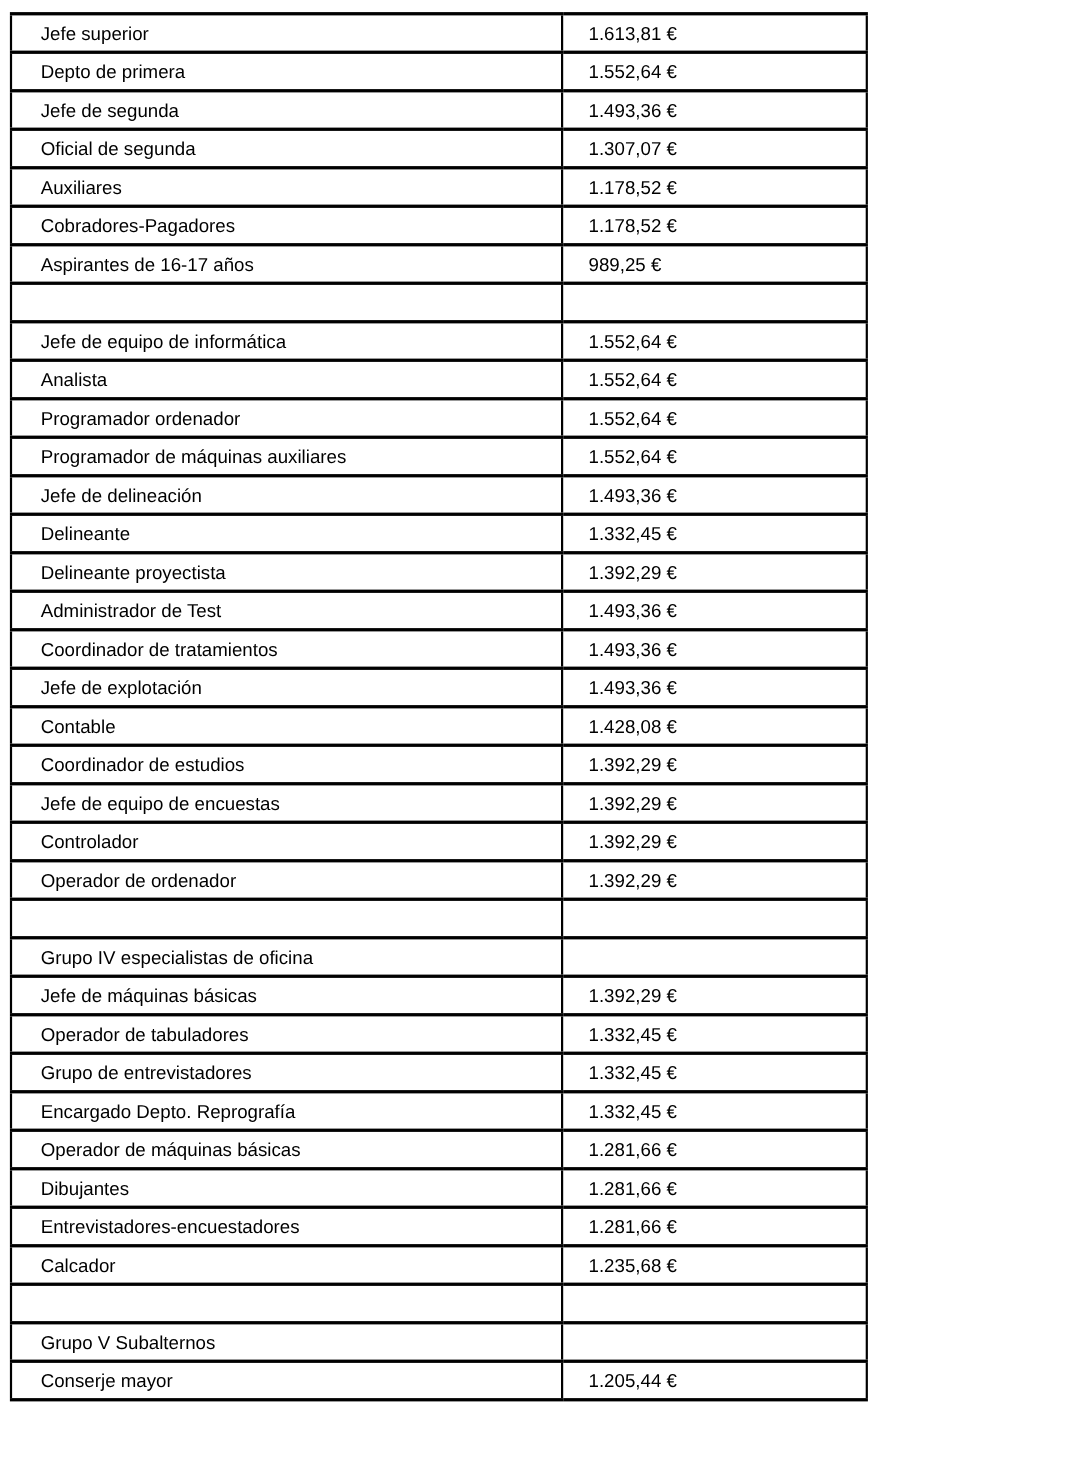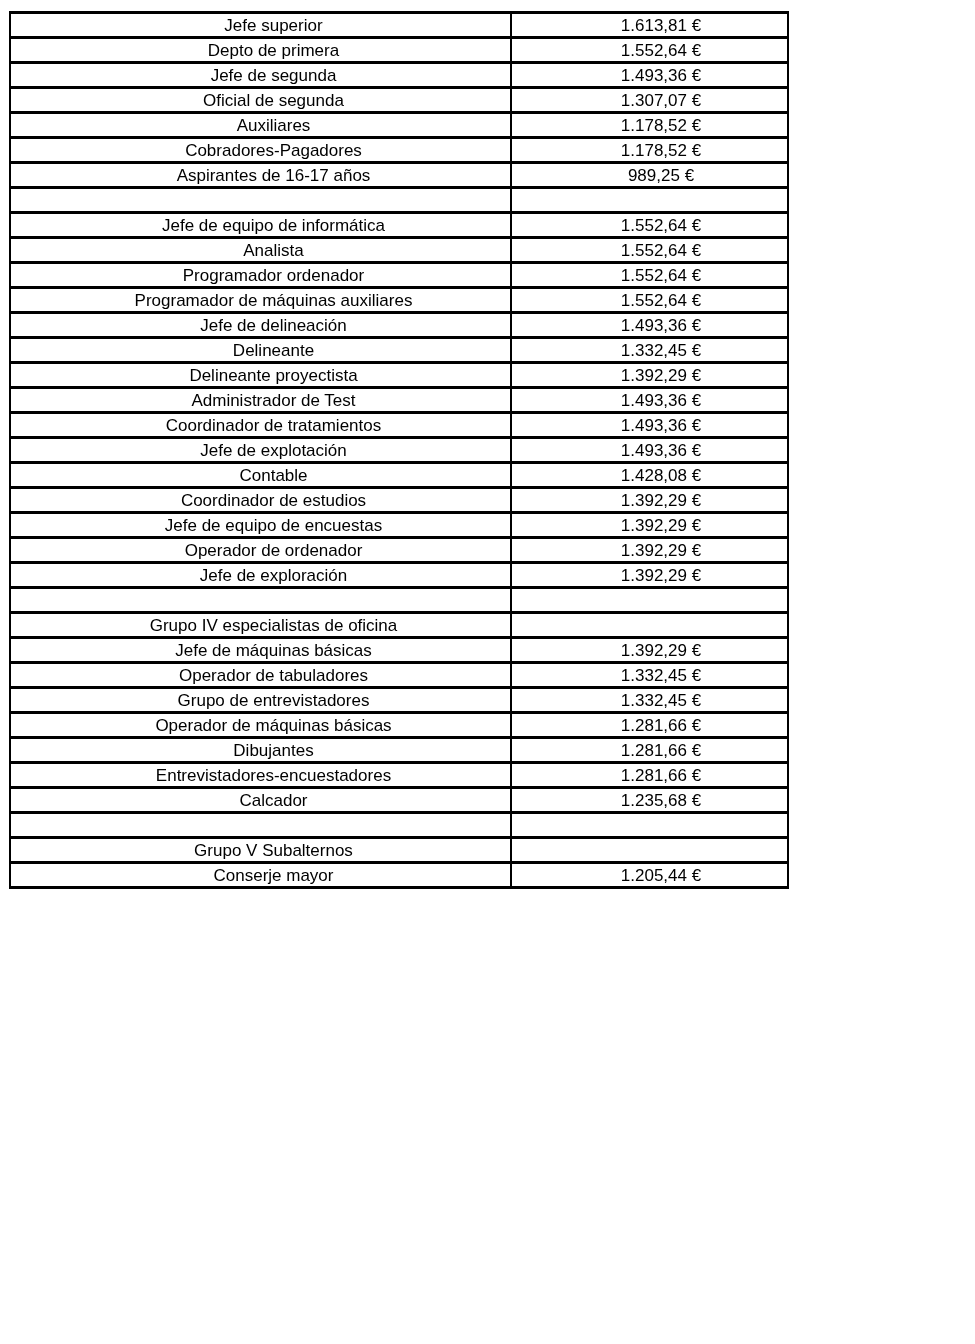--- a/index.html
+++ b/index.html
@@ -17,22 +17,21 @@
   }
   table.salary-table {
     position: absolute;
     left: 9px;
     top: 11px;
     width: 778px;
     border-collapse: collapse;
     table-layout: fixed;
   }
   table.salary-table tr {
-    height: 25px;
-    text-align: center;
+    height: 35px;
   }
   table.salary-table td {
     border-style: solid;
     border-color: #000000;
     
     border-width: 3px 2px;
     font-size: 17px;
     line-height: 1;
     vertical-align: middle;
     white-space: nowrap;
@@ -133,45 +132,49 @@
       </tr>
       <tr>
         <td class="category-cell">Coordinador de estudios</td>
         <td class="salary-cell">1.392,29 €</td>
       </tr>
       <tr>
         <td class="category-cell">Jefe de equipo de encuestas</td>
         <td class="salary-cell">1.392,29 €</td>
       </tr>
       <tr>
+        <td class="category-cell">Controlador</td>
+        <td class="salary-cell">1.392,29 €</td>
+      </tr>
+      <tr>
         <td class="category-cell">Operador de ordenador</td>
         <td class="salary-cell">1.392,29 €</td>
       </tr>
       <tr>
-        <td class="category-cell">Jefe de exploración</td>
-        <td class="salary-cell">1.392,29 €</td>
-      </tr>
-      <tr>
         <td class="category-cell"></td>
         <td class="salary-cell"></td>
       </tr>
       <tr>
         <td class="category-cell">Grupo IV especialistas de oficina</td>
         <td class="salary-cell"></td>
       </tr>
       <tr>
         <td class="category-cell">Jefe de máquinas básicas</td>
         <td class="salary-cell">1.392,29 €</td>
       </tr>
       <tr>
         <td class="category-cell">Operador de tabuladores</td>
         <td class="salary-cell">1.332,45 €</td>
       </tr>
       <tr>
         <td class="category-cell">Grupo de entrevistadores</td>
+        <td class="salary-cell">1.332,45 €</td>
+      </tr>
+      <tr>
+        <td class="category-cell">Encargado Depto. Reprografía</td>
         <td class="salary-cell">1.332,45 €</td>
       </tr>
       <tr>
         <td class="category-cell">Operador de máquinas básicas</td>
         <td class="salary-cell">1.281,66 €</td>
       </tr>
       <tr>
         <td class="category-cell">Dibujantes</td>
         <td class="salary-cell">1.281,66 €</td>
       </tr>

